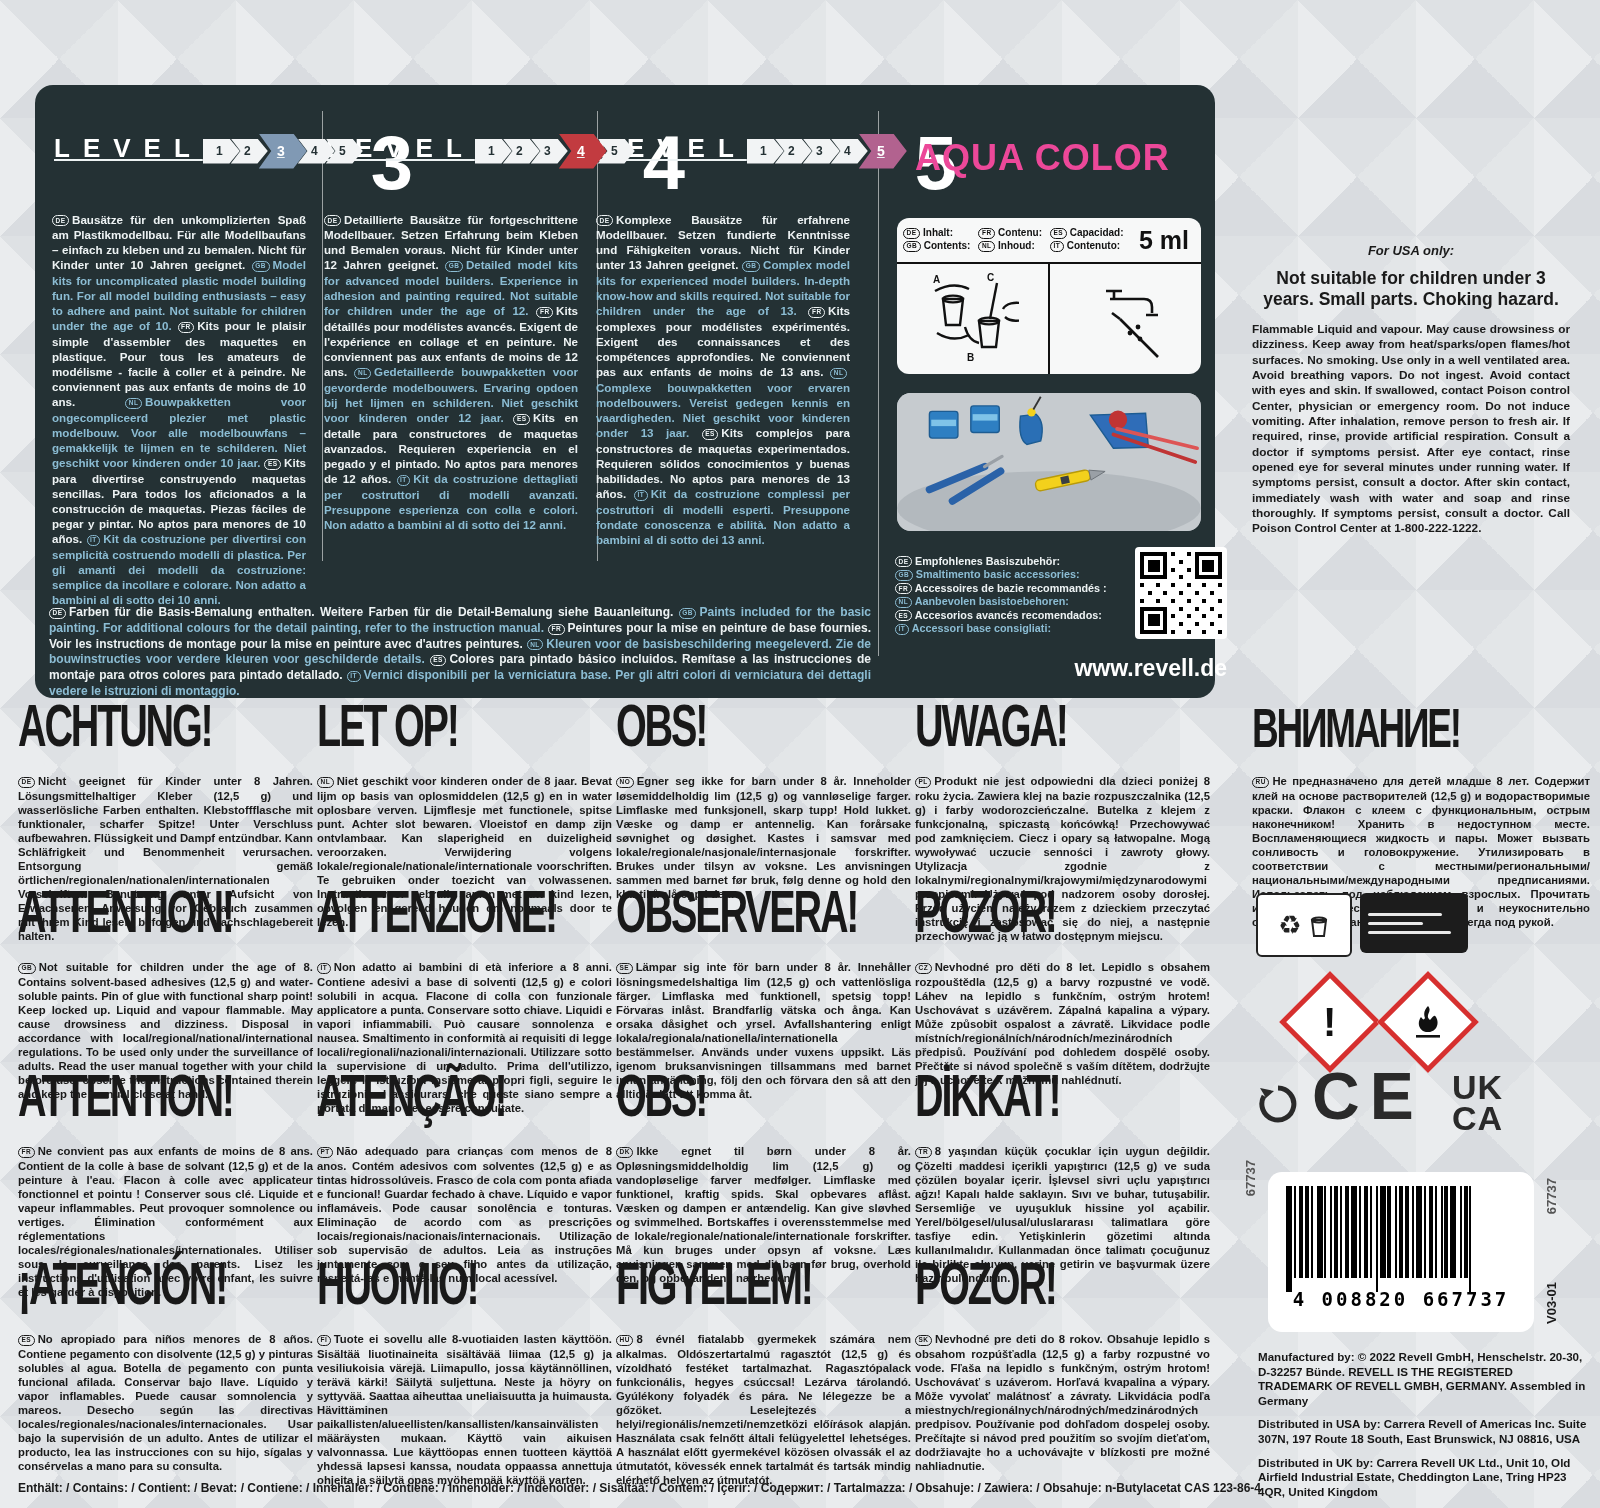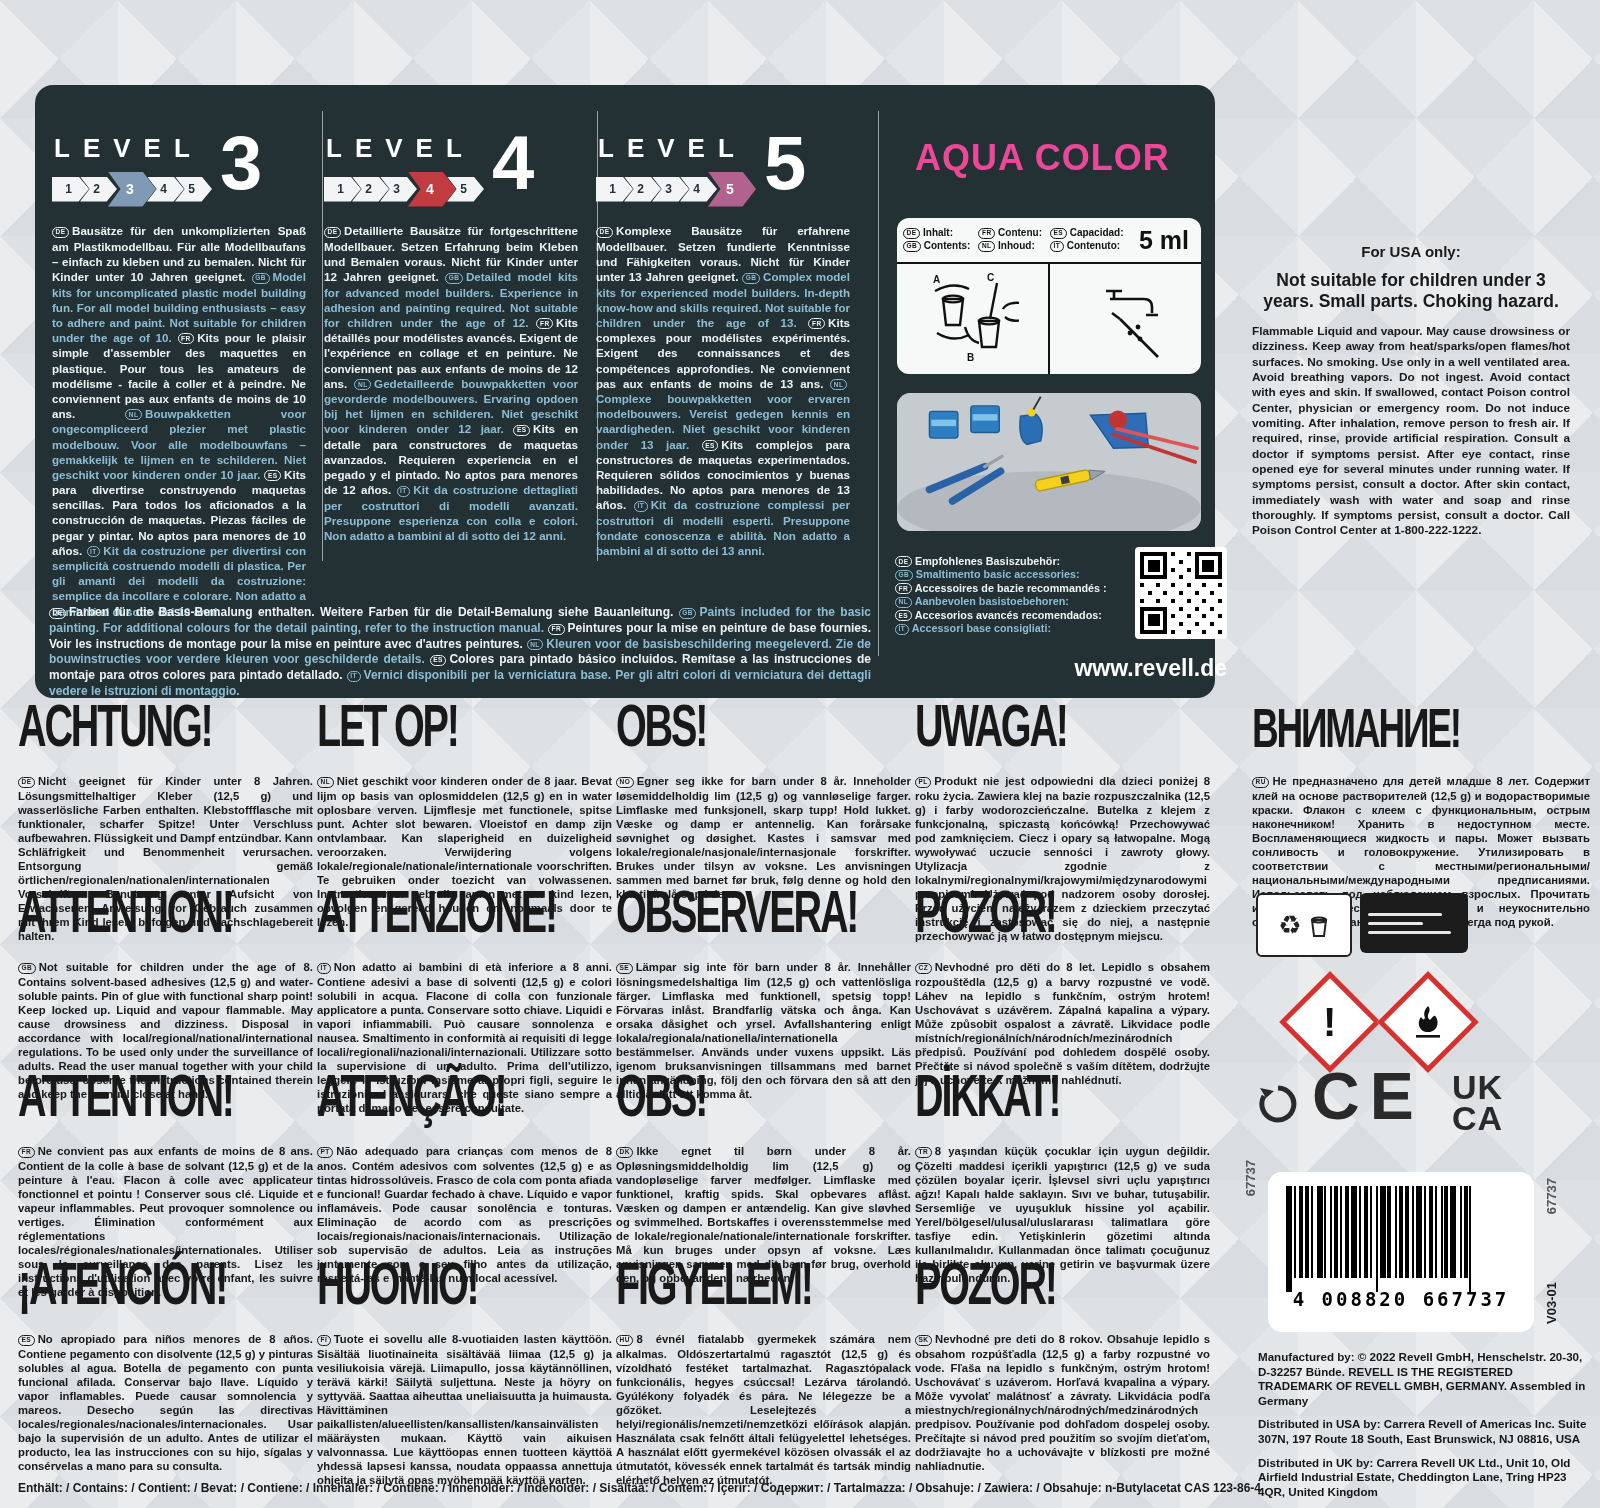--- a/index.html
+++ b/index.html
@@ -6,21 +6,21 @@
   .sheet{position:relative;width:1600px;height:1508px;overflow:hidden;
     background:
       conic-gradient(from 45deg at 50% 50%, #e3e6e8 0 25%, #d9dce0 0 50%, #eaecee 0 75%, #dee1e4 0 100%);
     background-size:118px 118px;}
   
   .dark-panel{position:absolute;left:35px;top:85px;width:1180px;height:613px;background:#243134;border-radius:18px;color:#eef3f4;}
   .vsep{position:absolute;top:26px;width:1px;background:rgba(255,255,255,.55);}
   .levels{position:absolute;left:13px;top:0;display:flex;}
   .level-col{width:272px;padding:48px 14px 0 4px;box-sizing:border-box;}
   .level-logo{display:flex;align-items:flex-start;margin-bottom:16px;}
-  .lv-stack{display:flex;flex-direction:column;}
+  .lv-stack{display:flex;flex-direction:row;text-decoration:underline;}
   .level-word{font-size:26px;font-weight:700;letter-spacing:13px;color:#fff;margin:0 0 7px 2px;white-space:nowrap;}
   .chevrons{display:flex;align-items:center;height:36px;}
   .chev{width:37px;height:25px;margin-left:-9px;clip-path:polygon(0 0,72% 0,100% 50%,72% 100%,0 100%,26% 50%);
     background:#f2f4f5;display:flex;align-items:center;justify-content:center;
     font-size:12px;font-weight:700;color:#243134;padding-right:4px;box-sizing:border-box;}
   .chev.first{margin-left:0;clip-path:polygon(0 0,72% 0,100% 50%,72% 100%,0 100%);}
   .chev.hot{height:35px;width:48px;color:#fff;z-index:2;font-size:14px;}
   .level-num{font-size:76px;font-weight:800;line-height:.85;color:#fff;margin-left:8px;margin-top:-2px;}
   .level-text{font-size:11.6px;line-height:1.3;text-align:justify;font-weight:700;}
   .c-white{color:#eef3f4;} .c-blue{color:#8cbdd4;}
@@ -37,21 +37,21 @@
   .aqua-cell{flex:1;border-right:2px solid #111;display:flex;align-items:center;justify-content:center;}
   .aqua-cell:last-child{border-right:none;}
   .photo-box{position:absolute;left:862px;top:308px;width:304px;height:138px;border-radius:14px;overflow:hidden;
     background:linear-gradient(160deg,#d8dcdf,#aeb4b9);}
   .acc-list{position:absolute;left:860px;top:470px;width:230px;font-size:10.8px;font-weight:700;line-height:1.22;}
   .acc-list div{white-space:nowrap;}
   .qr{position:absolute;left:1100px;top:462px;width:92px;height:92px;background:#fff;padding:5px;box-sizing:border-box;border-radius:4px;}
   .website{position:absolute;left:1000px;top:570px;width:192px;text-align:right;font-size:23px;font-weight:800;color:#fff;}
   
   .usa{position:absolute;left:1252px;top:243px;width:318px;color:#1a1a1a;}
-  .usa-only{text-align:center;font-size:15px;font-weight:800;margin-bottom:8px;}
+  .usa-only{text-align:center;font-size:13px;font-weight:800;margin-bottom:8px;font-style:italic;}
   .usa-row{display:flex;align-items:center;justify-content:center;gap:8px;}
   .warn-word{font-size:56px;font-weight:800;letter-spacing:-3px;transform:scale(.92,1.2);transform-origin:0 50%;white-space:nowrap;}
   .usa-sub{text-align:center;font-size:17.5px;font-weight:800;line-height:1.2;margin:10px 0 12px;}
   .usa-body{font-size:11.8px;font-weight:700;line-height:1.3;text-align:justify;}
   
   .wgrid{position:absolute;left:18px;top:702px;width:1228px;display:grid;grid-template-columns:repeat(4,295px);grid-template-rows:186px 184px 188px 220px;column-gap:4px;}
   .wcell{overflow:visible;color:#191919;}
   .whead{font-size:45px;font-weight:800;letter-spacing:-2.5px;white-space:nowrap;transform:scale(.88,1.3);transform-origin:0 100%;height:58px;display:flex;align-items:flex-end;margin-bottom:14px;}
   .wbody{margin:0;font-size:11.3px;font-weight:700;line-height:1.24;text-align:justify;}
   .wbody .lang-badge{border-color:#191919;color:#191919;}

